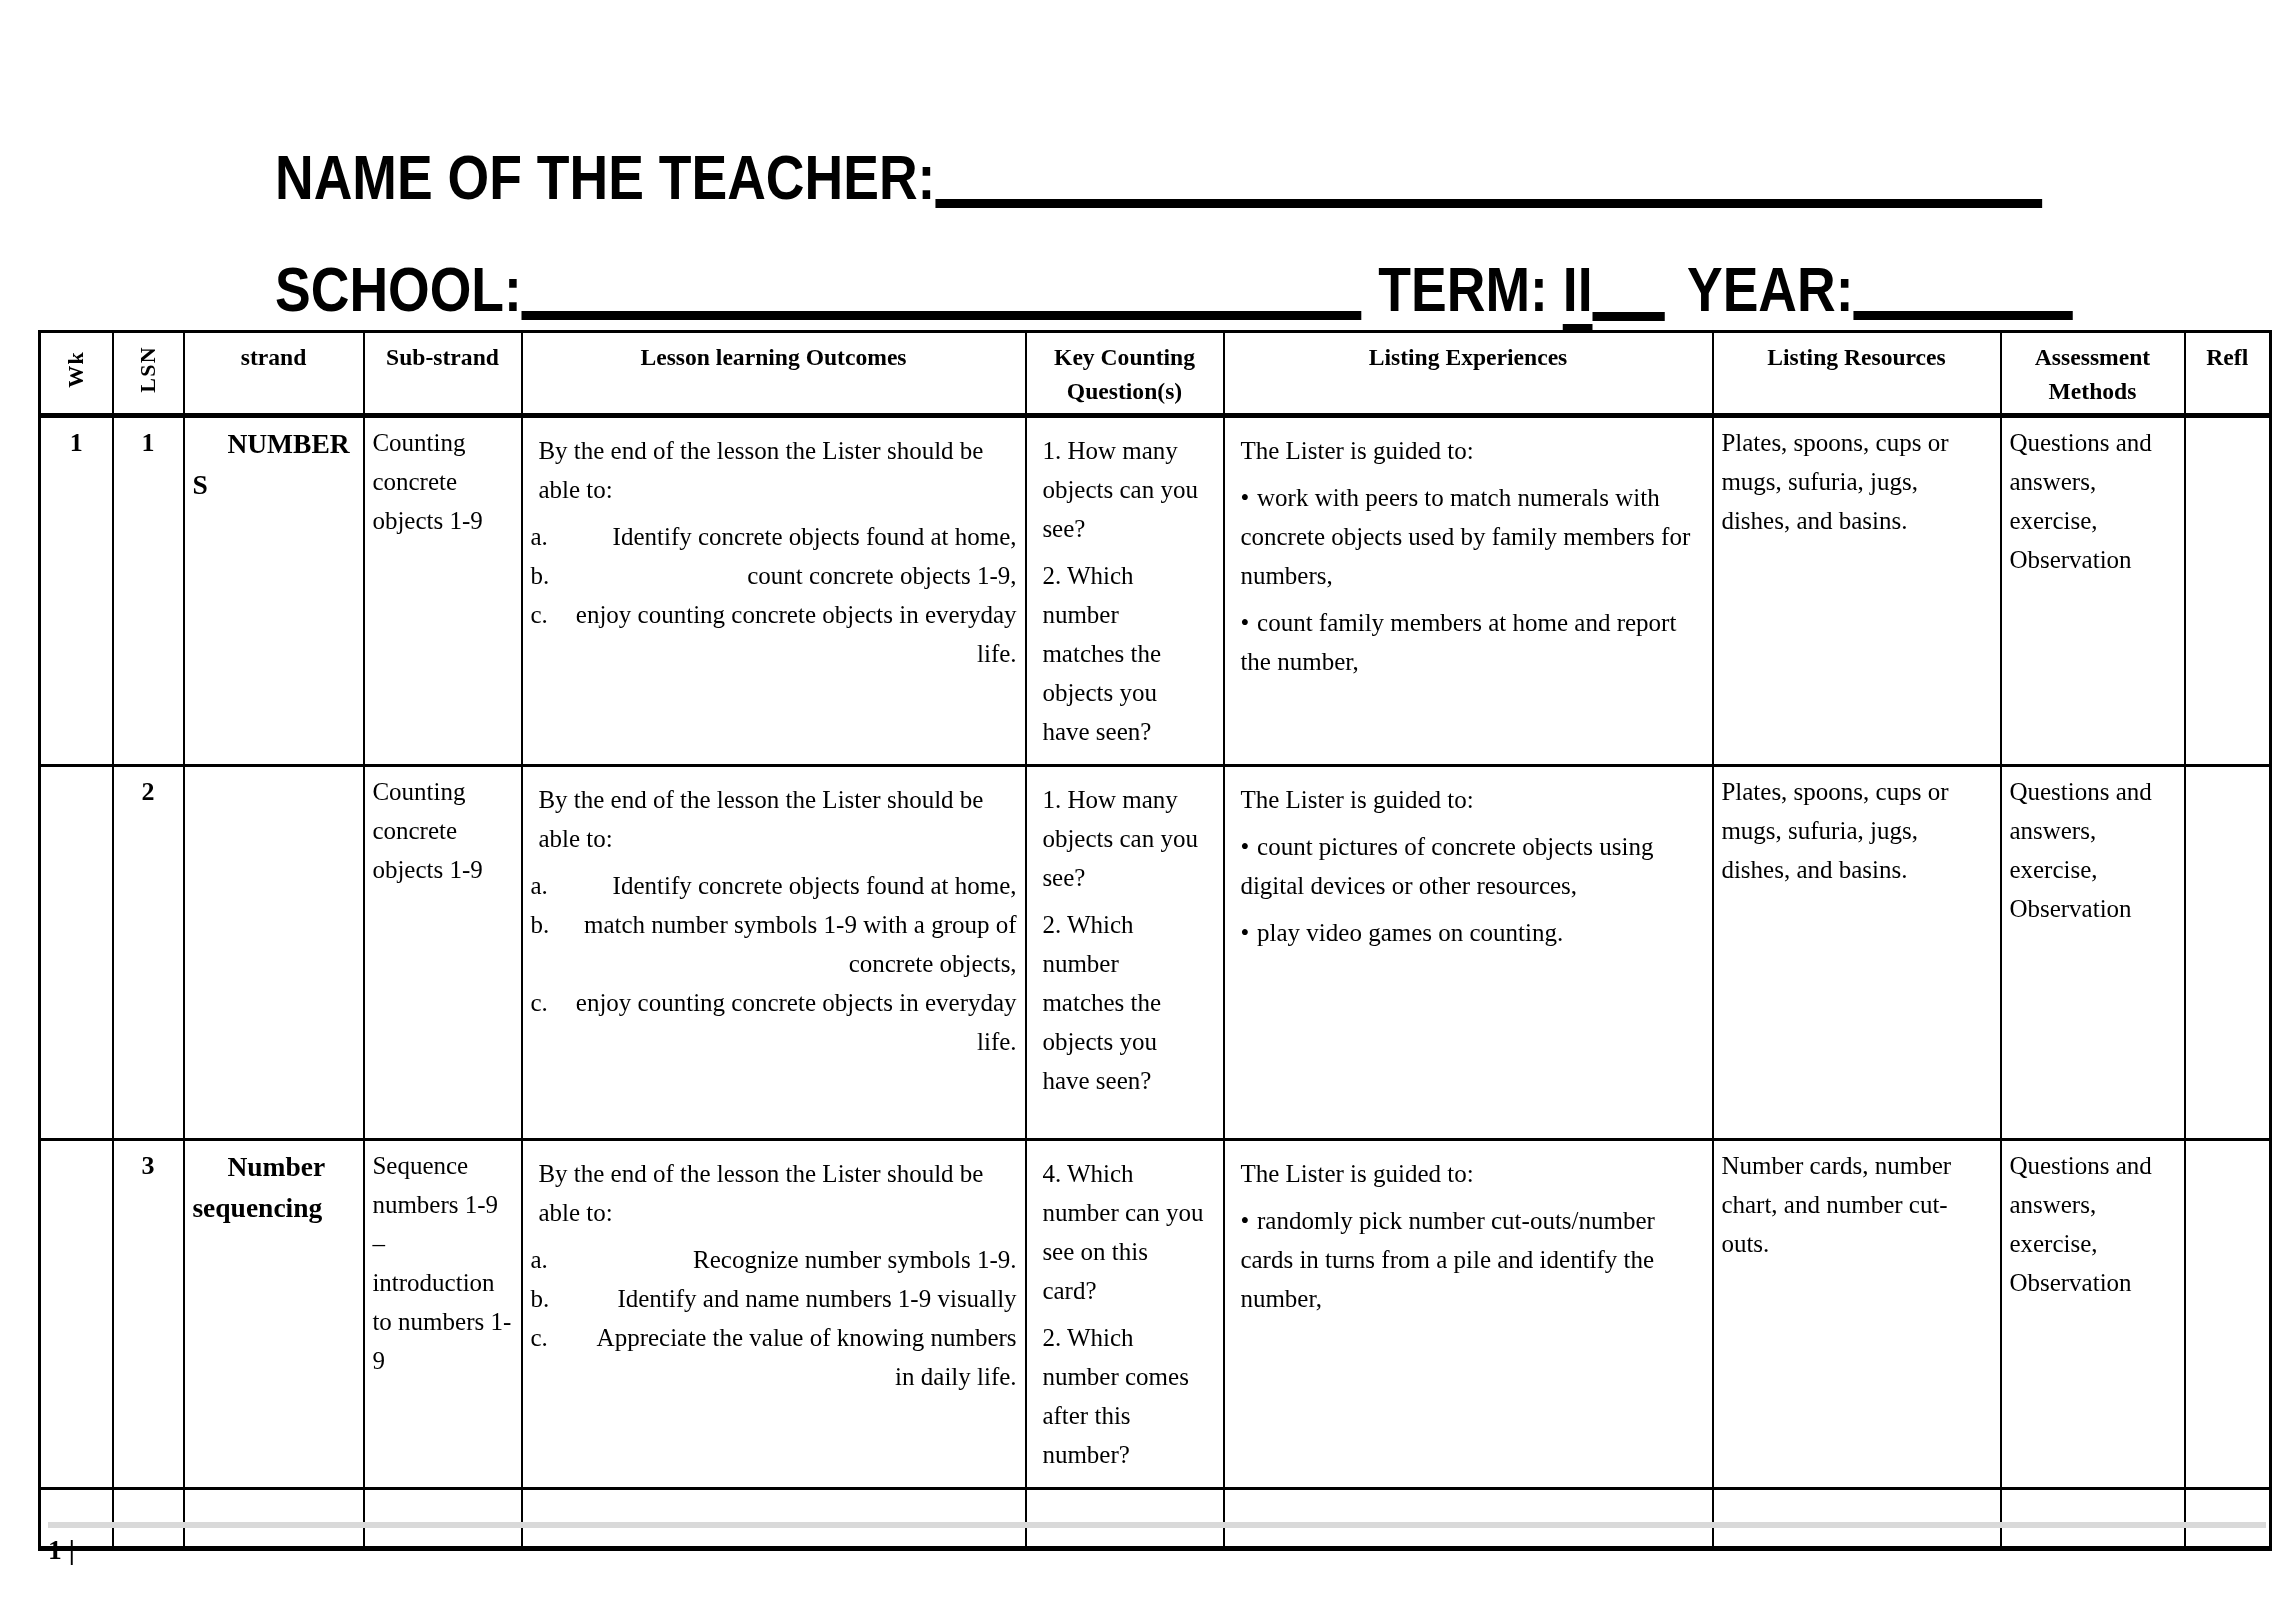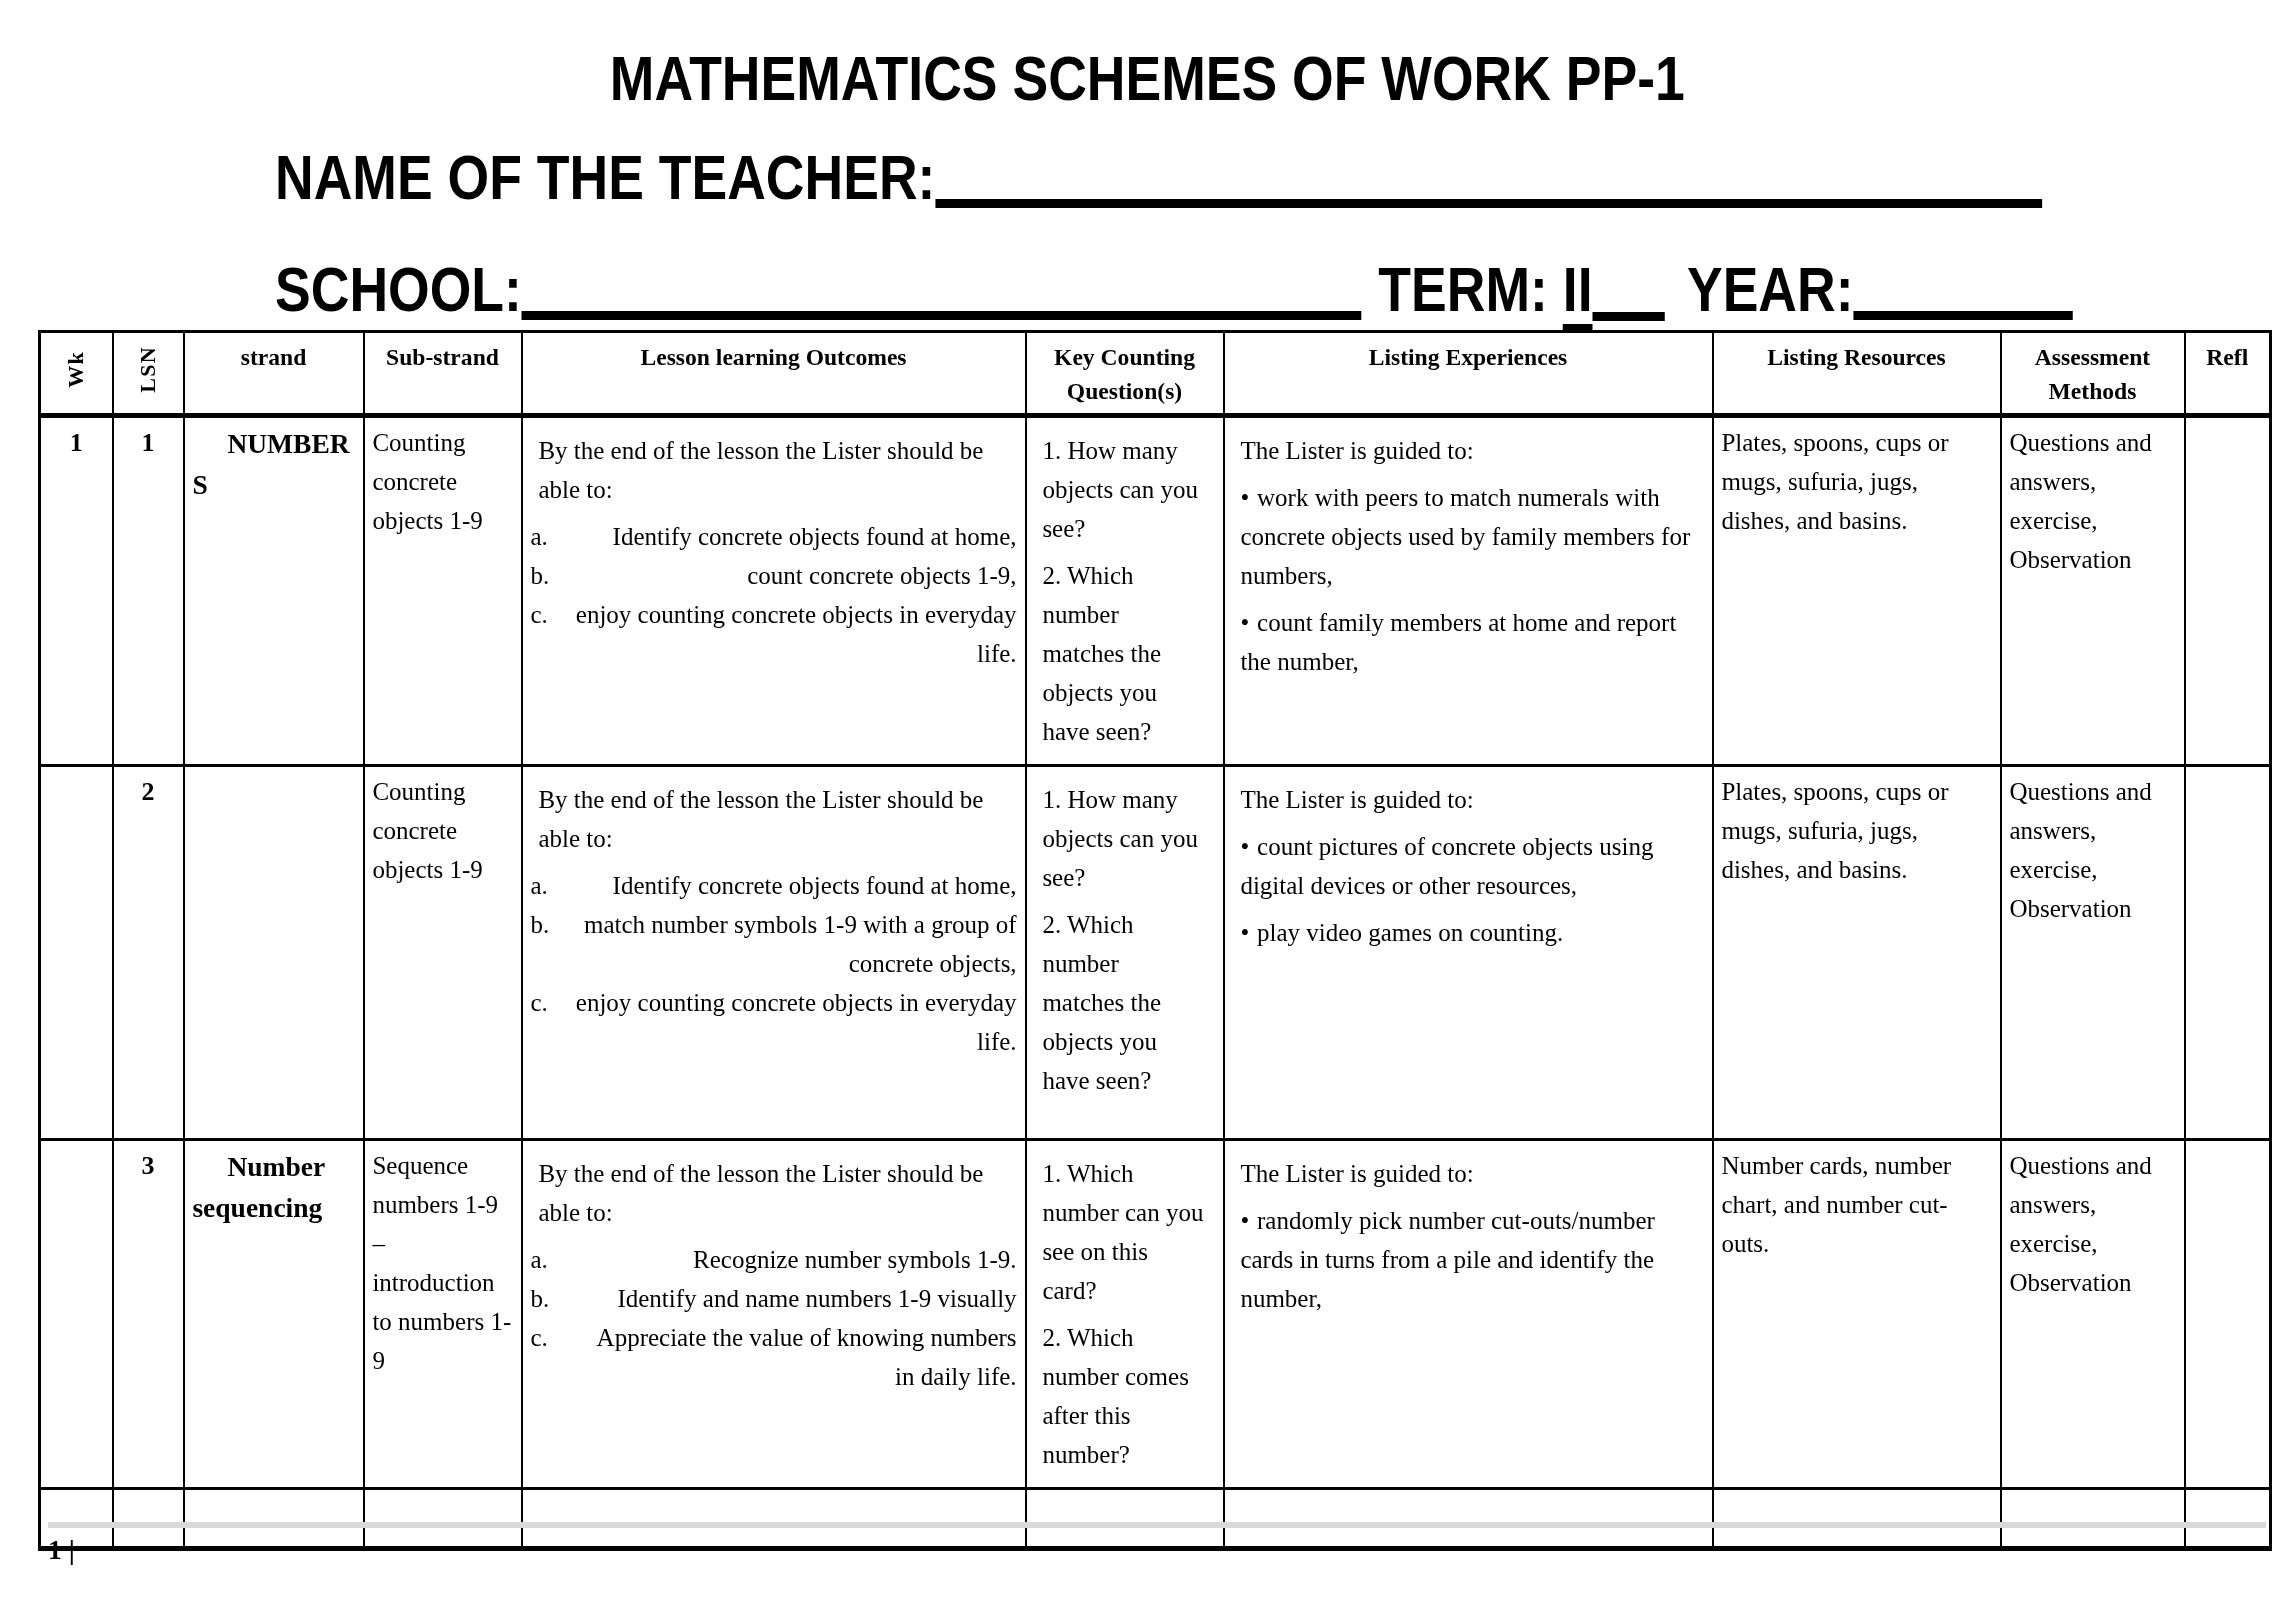--- a/index.html
+++ b/index.html
@@ -44,23 +44,20 @@
   
   .footer-rule { position:absolute; left:48px; top:1522px; width:2218px; height:5.9px; background:#d9d9d9; }
   .footer-text { position:absolute; left:48px; top:1534px; font-weight:700; font-size:27.5px;
                  font-family:"Liberation Serif", serif; }
 </style>
 </head>
 <body>
 
 <div class="sheet">
 
-  <div class="doc-title">
-    <span class="cx">MATHEMATICS SCHEMES OF WORK PP-1</span>
-  </div>
 
   <div class="head-line teacher-line">
     <span class="cx">
       <span>NAME OF THE TEACHER:</span><span class="u" style="width:1302px"></span>
     </span>
   </div>
 
   <div class="head-line school-line">
     <span class="cx">
       <span>SCHOOL:</span><span class="u" style="width:988px"></span><span class="gap30"></span><span>TERM:</span> <span class="uv">II</span><span class="u" style="width:85px;vertical-align:-9.8px"></span><span class="gap40"></span><span>YEAR:</span><span class="u" style="width:258px"></span>
@@ -186,21 +183,21 @@
           <div class="abc-item">
             <span class="letter">b.</span>
             <span class="txt">Identify and name numbers 1-9 visually</span>
           </div>
           <div class="abc-item">
             <span class="letter">c.</span>
             <span class="txt">Appreciate the value of knowing numbers in daily life.</span>
           </div>
         </td>
         <td>
-          <div class="para">1. Which number can you see on this card?</div>
+          <div class="para">4. Which number can you see on this card?</div>
           <div class="para">2. Which number comes after this number?</div>
         </td>
         <td>
           <div class="para">The Lister is guided to:</div>
           <div class="para bullet-line">
             <span class="bullet">•</span><span>randomly pick number cut-outs/number cards in turns from a pile and identify the number,</span>
           </div>
         </td>
         <td>Number cards, number chart, and number cut-outs.</td>
         <td>Questions and answers, exercise, Observation</td>

